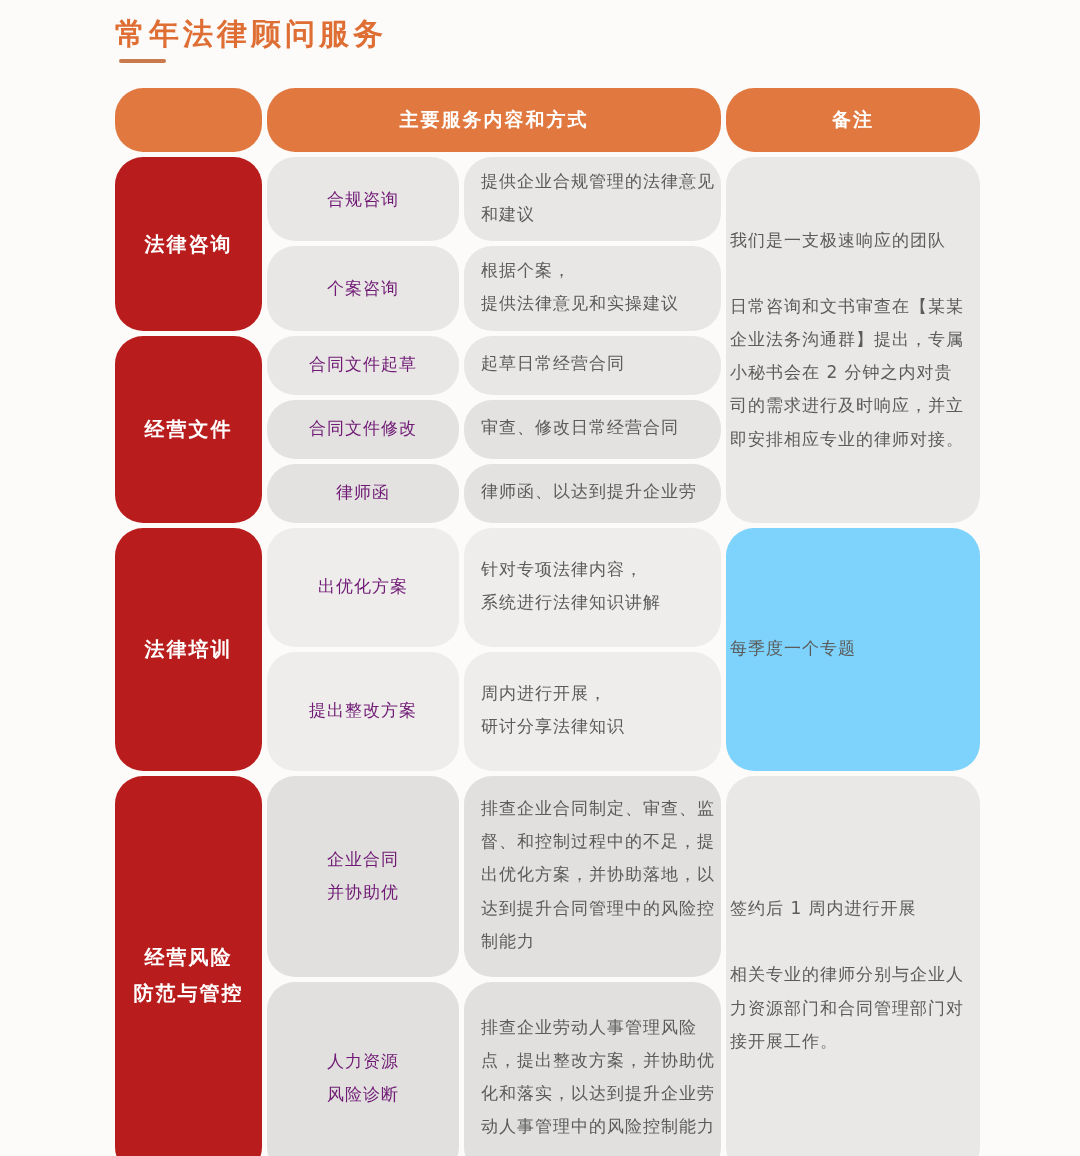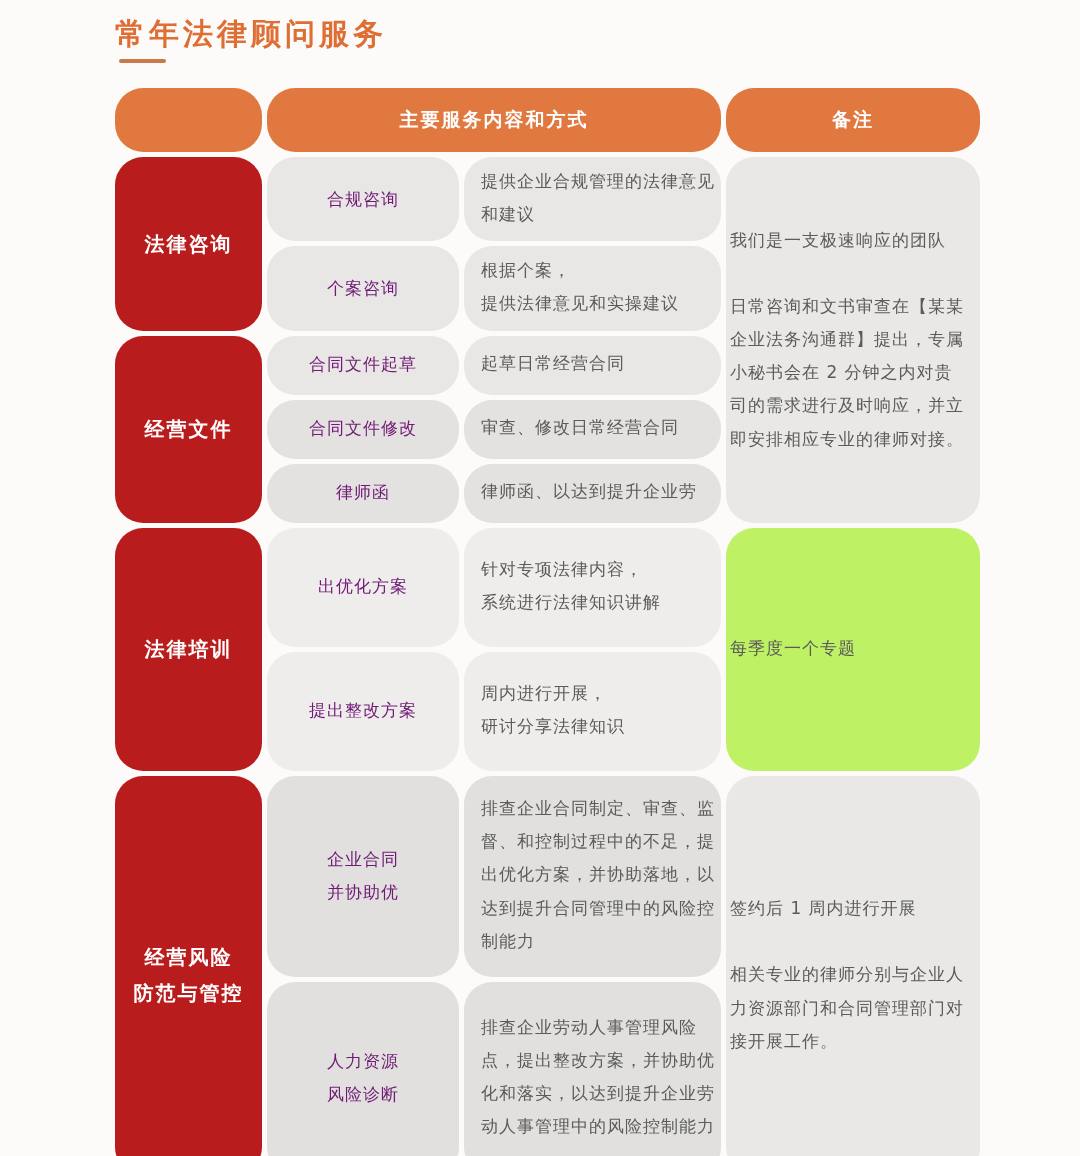--- a/index.html
+++ b/index.html
@@ -32,21 +32,21 @@
 
   td.note { color:#5B5B5B; font-size:17px; text-align:left; letter-spacing:1px;
     white-space:pre-line; line-height:1.95; padding:12px 10px 12px 4px; vertical-align:middle; }
 
   
   .g1 { background:#E8E7E5; }
   .g2 { background:#E3E2E0; }
   .g3 { background:#EEEDEB; }
   .g4 { background:#E1E0DE;margin-left:28px; }
   .gn { background:#E9E8E6; }
-  .gn3 { background:#bef264; }
+  .gn3 { background:#7dd3fc; }
 
   
   tr.r-hdr  { height:64px; }
   tr.r-s    { height:59px; }
   tr.r-m    { height:119px; }
   tr.r-xl1  { height:201px; }
   tr.r-xl2  { height:193px; }
 </style>
 </head>
 <body>

